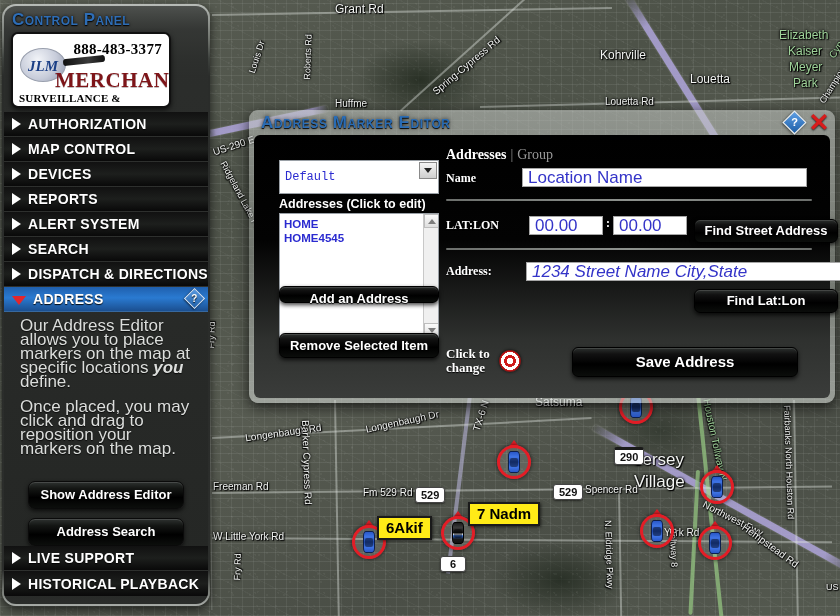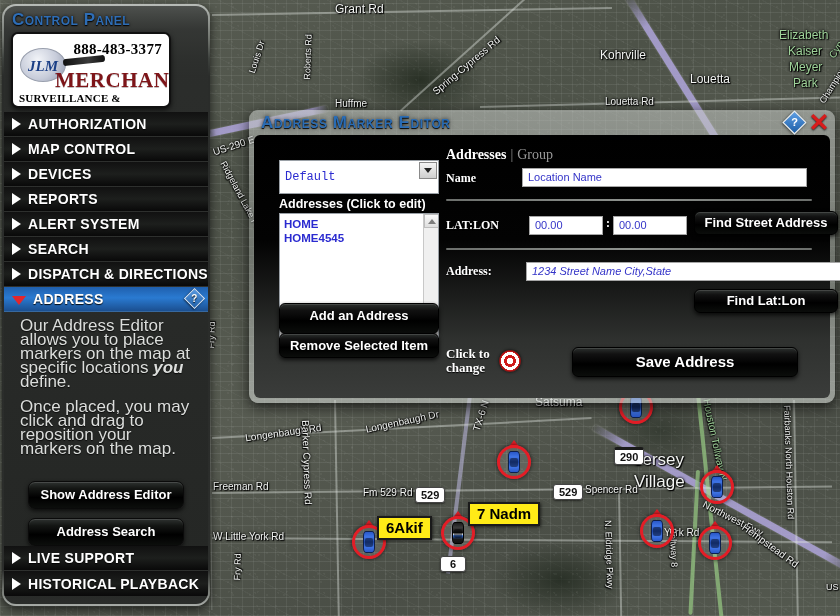--- a/index.html
+++ b/index.html
@@ -439,42 +439,42 @@
     border: 1px solid #000;
     border-radius: 6px;
     color: #fff;
     font-size: 13px;
     font-weight: bold;
     text-align: center;
     cursor: pointer;
     box-shadow: 0 2px 4px rgba(0,0,0,.75), inset 0 1px 0 rgba(255,255,255,.12);
     text-shadow: 0 1px 1px rgba(0,0,0,.9);
   }
-  #btn-add    { position:absolute; left:25px; top:168px; width:160px; height:31px; line-height:23px; }
+  #btn-add    { position:absolute; left:25px; top:151px; width:160px; height:17px; line-height:23px; }
   #btn-remove { position:absolute; left:25px; top:198px; width:160px; height:25px; line-height:23px; }
 
   
   #dlg-right { position: absolute; left: 192px; top: 0; right: 0; bottom: 0; }
   #tabs {
     position: absolute; left: 0; top: 10px;
     font-family: "Liberation Serif", serif;
   }
   #tabs .t-active { color:#fff; font-size:14px; font-weight:bold; }
   #tabs .t-sep    { color:#8b8b8b; font-size:14px; padding:0 4px; }
   #tabs .t-inact  { color:#9a9a9a; font-size:14px; }
   .flabel {
     color: #fff; font-weight: bold; font-size: 12px;
     font-family: "Liberation Serif", serif;
     text-shadow: 0 1px 1px #000;
   }
   .finput {
     background: #fff;
     border: 1px solid #a6a6a6;
     color: #3434c8;
-    font-size: 11px;
+    font-size: 17px;
     height: 19px;
     line-height: 17px;
     padding-left: 5px;
     font-family: "Liberation Sans", sans-serif;
     overflow: hidden;
     white-space: nowrap;
   }
   .divider {
     position: absolute;
     height: 2px;
@@ -730,21 +730,21 @@
 
         <div class="flabel" style="position:absolute; left:0; top:36px;">Name</div>
         <div class="finput" style="position:absolute; left:76px; top:33px; width:285px;">Location Name</div>
 
         <div class="divider" style="left:0px; top:64px; width:366px;"></div>
 
         <div class="flabel" style="position:absolute; left:0px; top:83px;">LAT:LON</div>
         <div class="finput" style="position:absolute; left:83px; top:81px; width:74px;">00.00</div>
         <div class="flabel" style="position:absolute; left:160px; top:81px;">:</div>
         <div class="finput" style="position:absolute; left:167px; top:81px; width:74px;">00.00</div>
-        <div class="dlg-btn" style="position:absolute; left:248px; top:76px; width:144px; height:24px; line-height:22px;">Find Street Address</div>
+        <div class="dlg-btn" style="position:absolute; left:248px; top:84px; width:144px; height:24px; line-height:22px;">Find Street Address</div>
 
         <div class="divider" style="left:0px; top:113px; width:366px;"></div>
 
         <div class="flabel" style="position:absolute; left:0px; top:129px;">Address:</div>
         <div class="finput" style="position:absolute; left:80px; top:127px; width:340px;font-style:italic;">1234 Street Name City,State</div>
         <div class="dlg-btn" style="position:absolute; left:248px; top:154px; width:144px; height:24px; line-height:22px;">Find Lat:Lon</div>
 
         <div id="target-wrap" style="left:0px;">
           <div id="target-text">
             <div>Click to</div>

